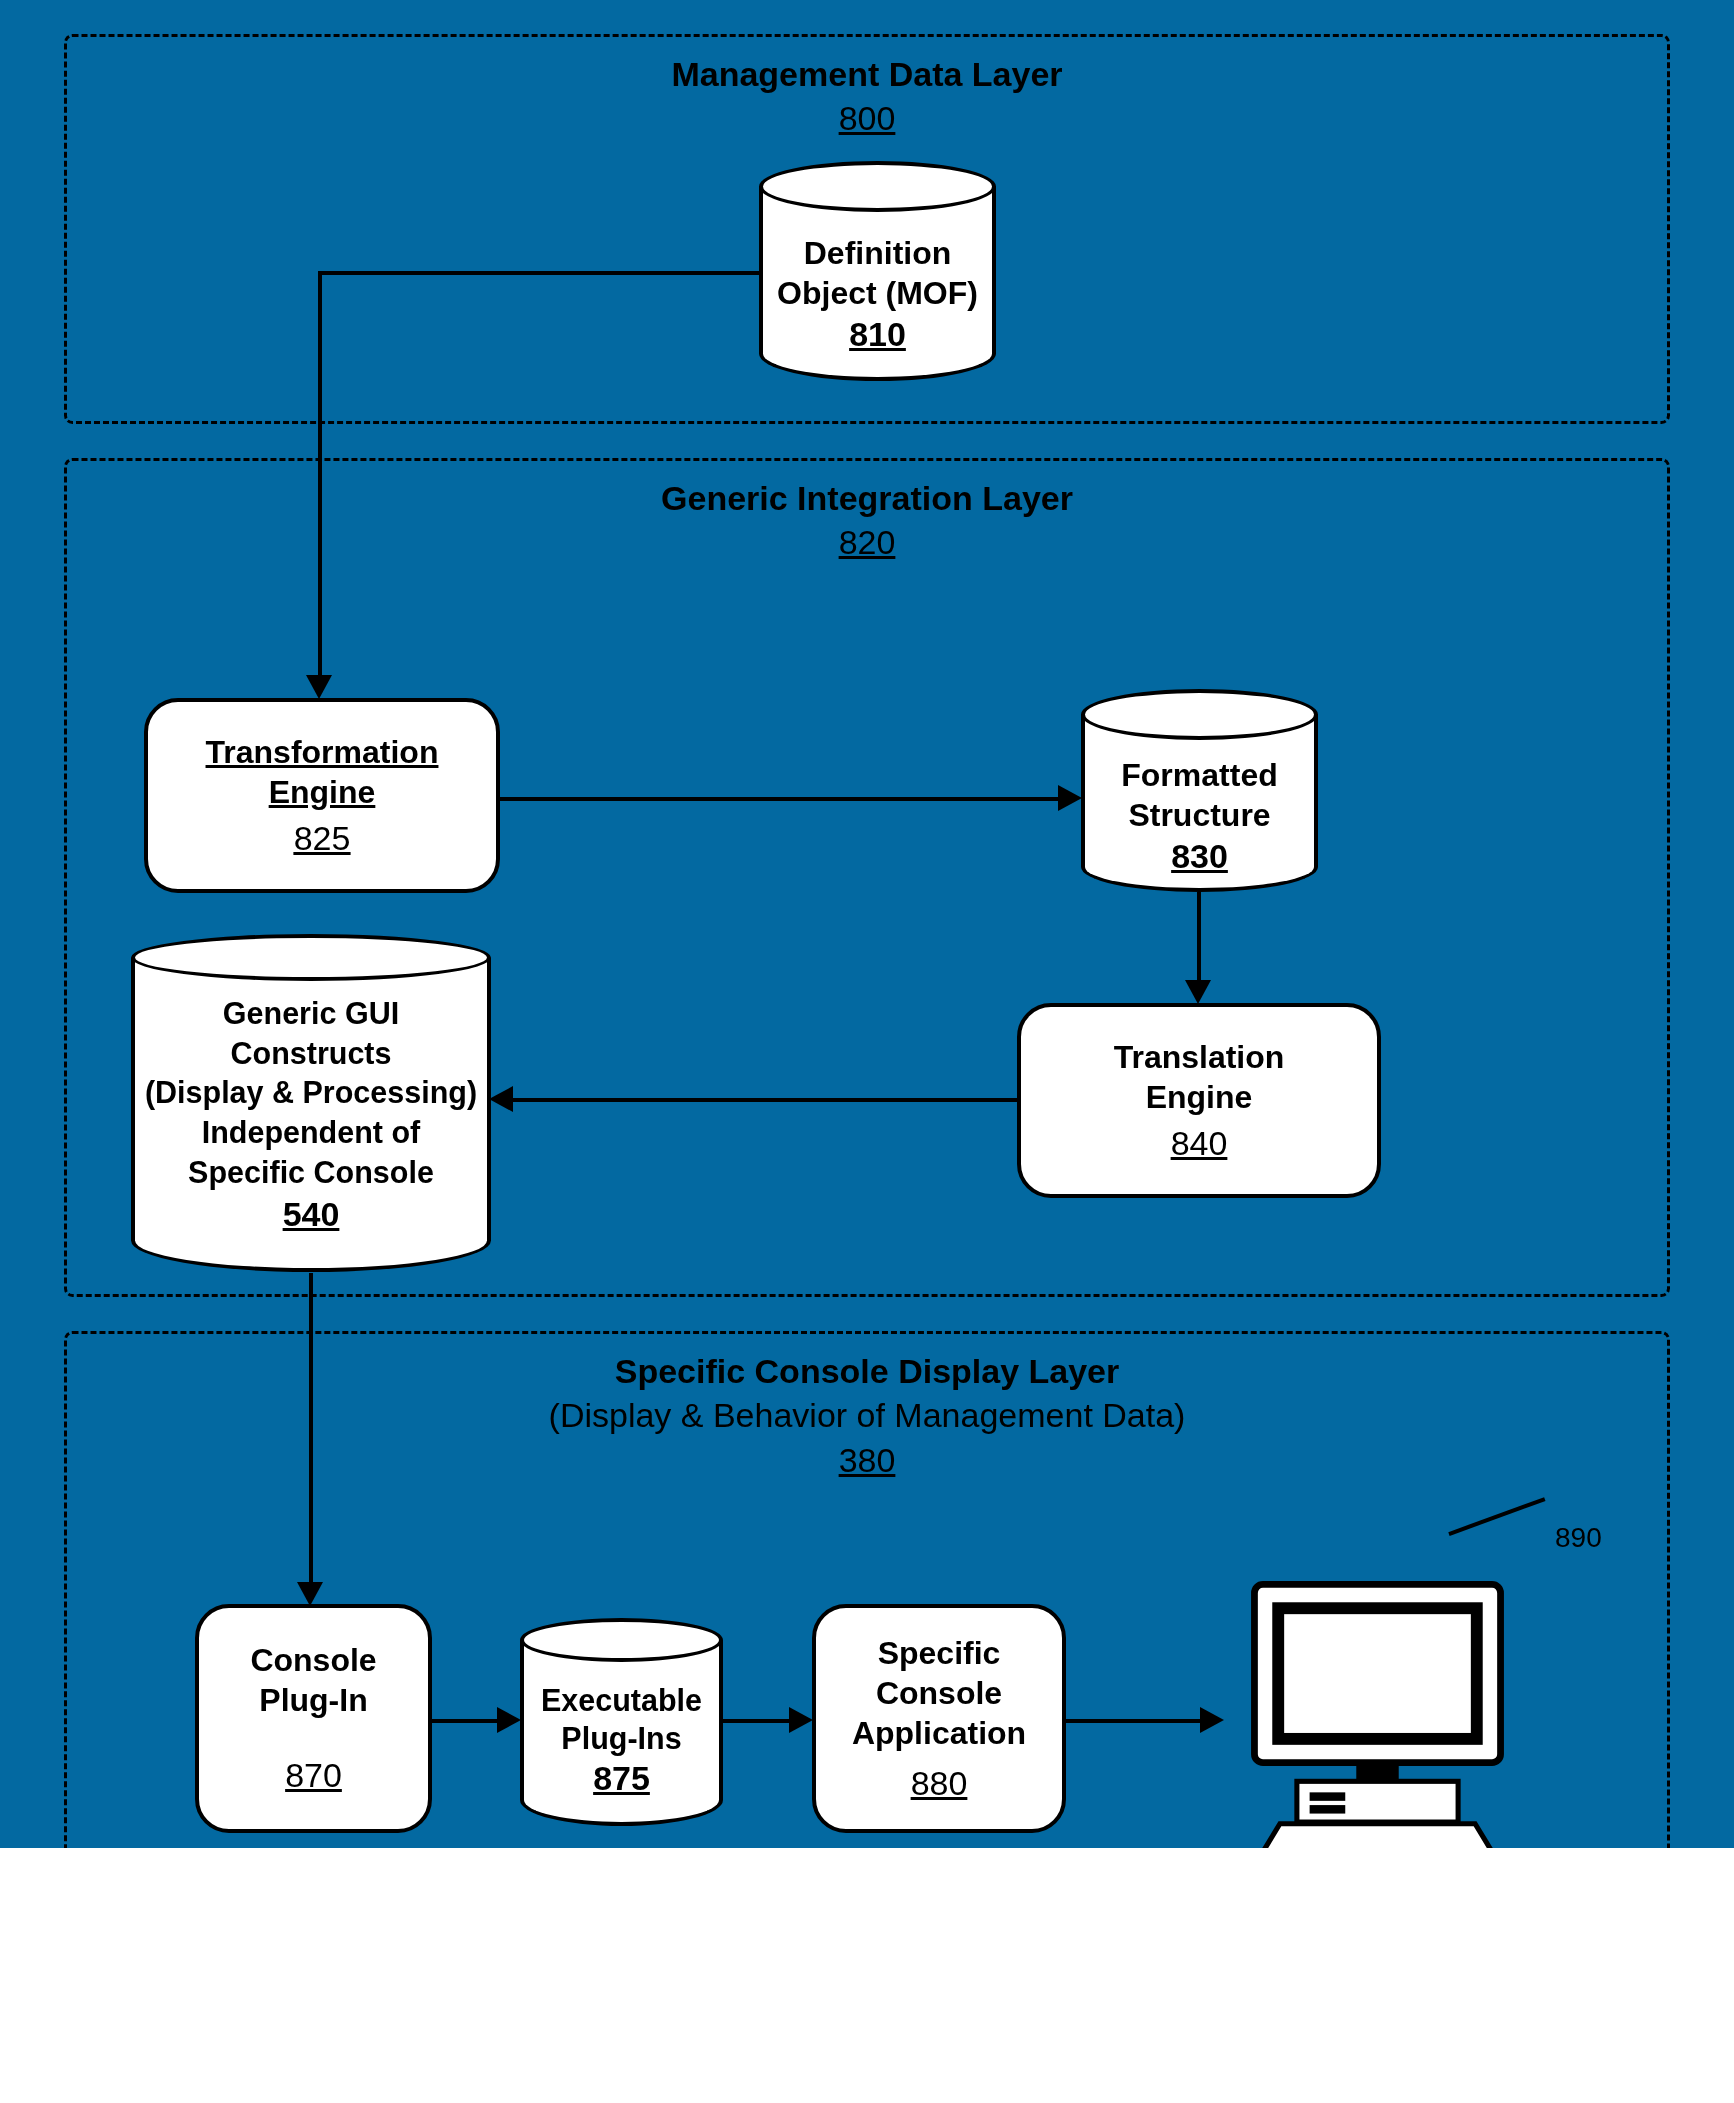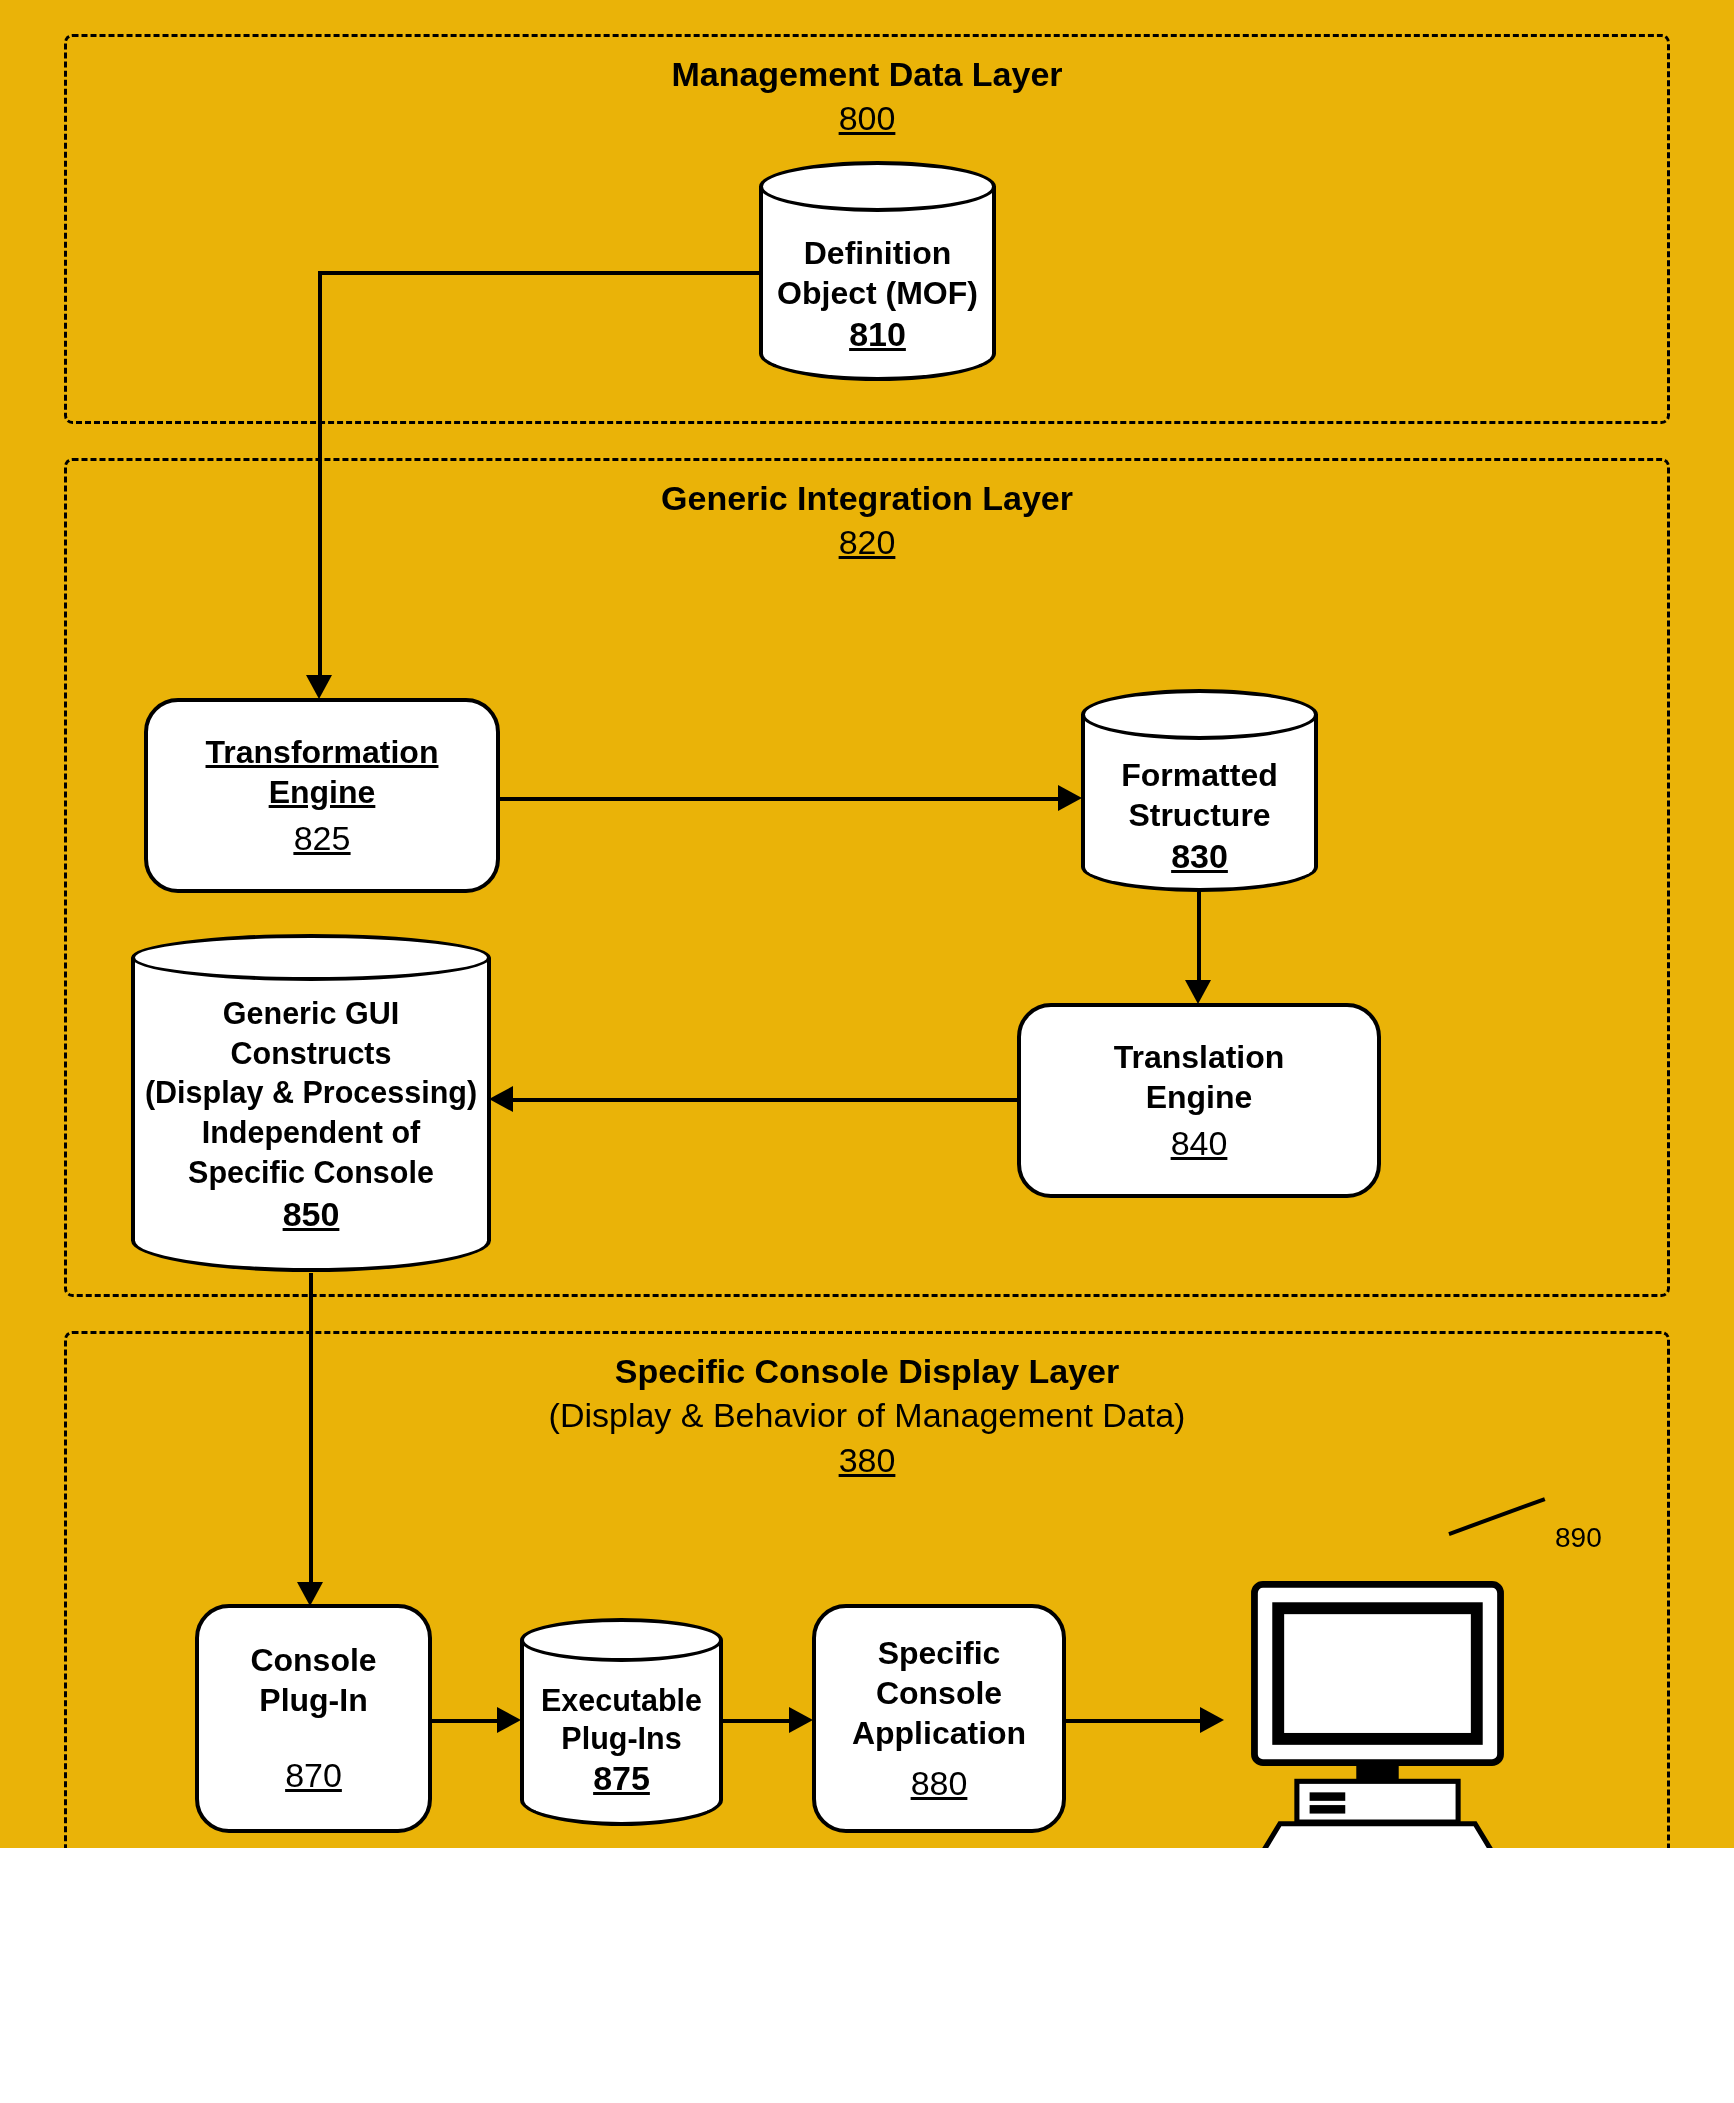--- a/index.html
+++ b/index.html
@@ -6,21 +6,21 @@
   body {
     margin: 0;
     padding: 0;
     background: #fff;
     font-family: Arial, Helvetica, sans-serif;
   }
   .canvas {
     position: relative;
     width: 1735px;
     height: 1848px;
-    background: #eab308;
+    background: #0369a1;
   }
   .layer {
     position: absolute;
     border: 3.4px dashed #000;
     border-radius: 8.5px;
     padding-top: 15.3px;
   }
   .layer-title {
     text-align: center;
     font-size: 34px;
@@ -188,21 +188,21 @@
 
   <div class="cylinder" style="left:131px; top:958px; width:360px; height:314px;">
     <div class="cyl-body" style="border-bottom-left-radius:50% 10%; border-bottom-right-radius:50% 10%;"></div>
     <div class="cyl-top" style="top:-24px; height:47px;"></div>
     <div class="cyl-label" style="top:36px; font-size:30.5px; line-height:1.3;">
       <span>Generic GUI</span><br>
       <span>Constructs</span><br>
       <span>(Display &amp; Processing)</span><br>
       <span>Independent of</span><br>
       <span>Specific Console</span><br>
-      <span class="ref-num">850</span>
+      <span class="ref-num">540</span>
     </div>
   </div>
 
   <div class="vline" style="top:1273px; left:309px; height:310px;"></div>
   <div class="arrow-down" style="top:1582px; left:297px;"></div>
 
   <div class="layer" style="left:64px; top:1331px; width:1606px; height:703px;">
     <div class="layer-title">
       <span class="bold">Specific Console Display Layer</span><br>
       <span class="sub">(Display &amp; Behavior of Management Data)</span><br>

